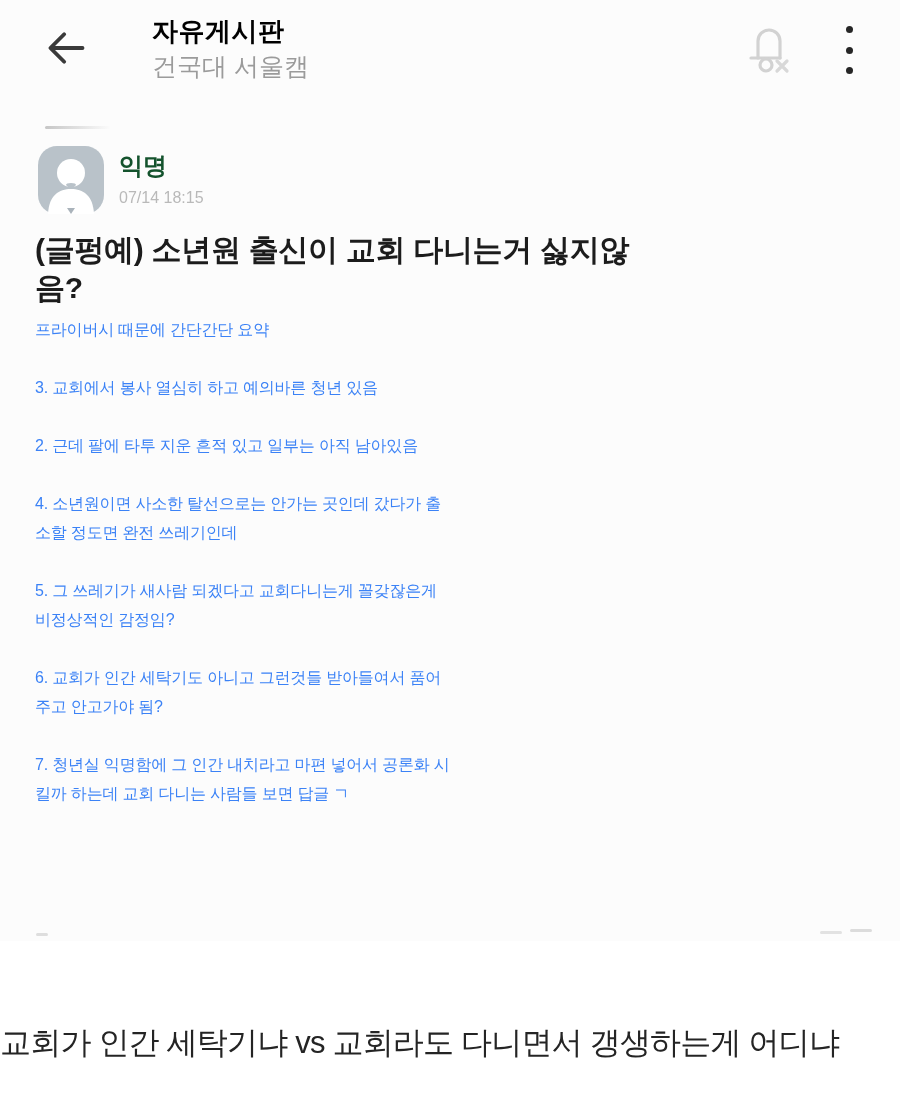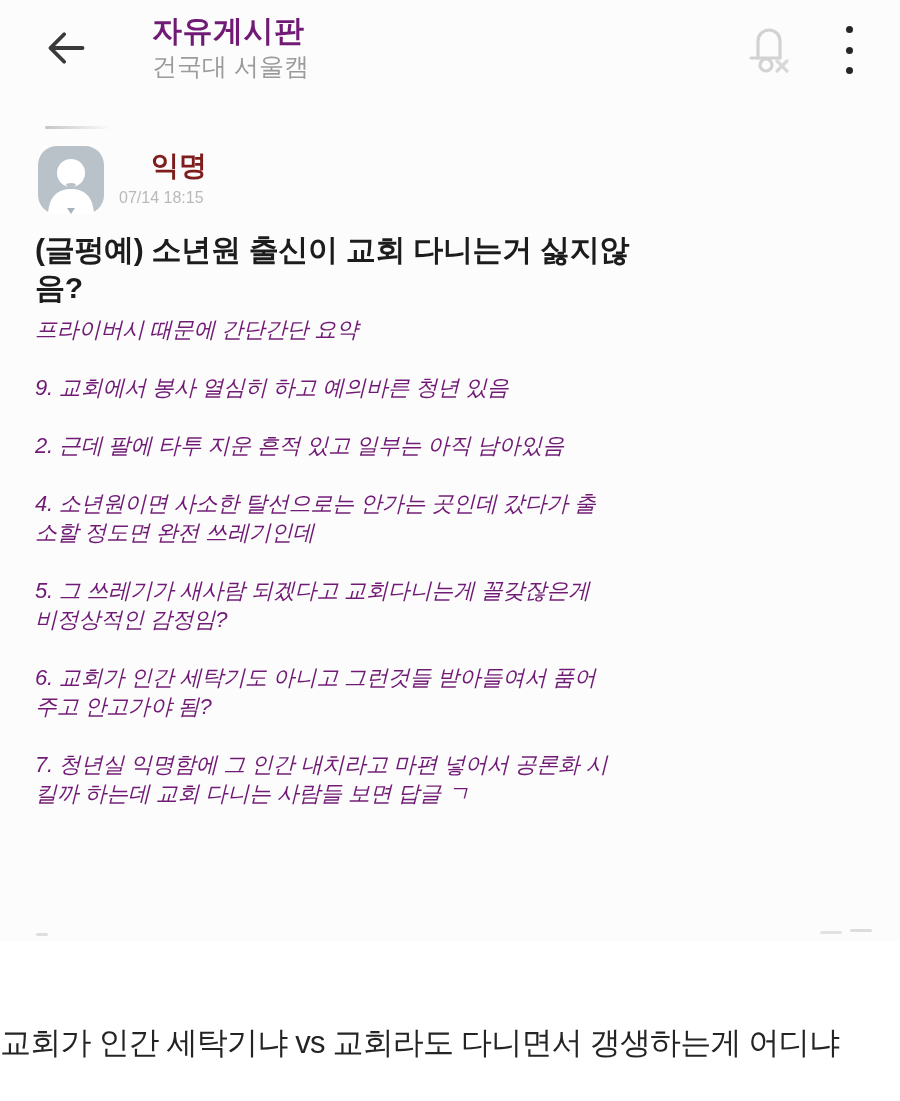--- a/index.html
+++ b/index.html
@@ -35,23 +35,23 @@
     left: 44px; top: 26px;
     width: 44px; height: 44px;
     background: none; border: none; padding: 0;
     cursor: pointer;
   }
   .titles {
     position: absolute;
     left: 152px; top: 14px;
   }
   .board-title {
-    font-size: 30px;
+    font-size: 26px;
     font-weight: bold;
-    color: #701a75;
+    color: #000000;
     letter-spacing: 0.5px;
     line-height: 34px;
   }
   .board-subtitle {
     font-size: 25px;
     color: #9b9b9b;
     line-height: 32px;
     margin-top: 2px;
   }
   .bell-btn {
@@ -96,25 +96,24 @@
     left: 38px; top: 146px;
     display: flex;
     gap: 15px;
   }
   .avatar {
     width: 66px; height: 68px;
     flex: 0 0 auto;
   }
   .author-col { padding-top: 6px; }
   .author {
-    font-size: 28px;
+    font-size: 24px;
     font-weight: bold;
-    color: #7f1d1d;
+    color: #14532d;
     line-height: 28px;
-    margin-left: 32px;
   }
   .time {
     font-size: 16px;
     color: #b9b9b9;
     line-height: 26px;
     margin-top: 5px;
   }
   
   .post-title {
     position: absolute;
@@ -128,26 +127,25 @@
     white-space: pre-line;
     letter-spacing: -0.3px;
   }
   .post-body {
     position: absolute;
     left: 35px; top: 315px;
     width: 615px;
   }
   .post-body p {
     margin: 0 0 29px 0;
-    font-size: 22px;
-    color: #701a75;
+    font-size: 16px;
+    color: #3b82f6;
     line-height: 29px;
     white-space: pre-line;
     letter-spacing: -0.2px;
-    font-style: italic;
   }
   
   .caption {
     position: absolute;
     left: 0; top: 1022px;
     width: 900px;
     text-align: left;
     font-size: 31px;
     color: #242424;
     letter-spacing: -0.8px;
@@ -212,21 +210,21 @@
           <div class="author">익명</div>
           <div class="time">07/14 18:15</div>
         </div>
       </div>
 
       <h1 class="post-title">(글펑예) 소년원 출신이 교회 다니는거 싫지않
 음?</h1>
 
       <div class="post-body">
         <p>프라이버시 때문에 간단간단 요약</p>
-        <p>9. 교회에서 봉사 열심히 하고 예의바른 청년 있음</p>
+        <p>3. 교회에서 봉사 열심히 하고 예의바른 청년 있음</p>
         <p>2. 근데 팔에 타투 지운 흔적 있고 일부는 아직 남아있음</p>
         <p>4. 소년원이면 사소한 탈선으로는 안가는 곳인데 갔다가 출
 소할 정도면 완전 쓰레기인데</p>
         <p>5. 그 쓰레기가 새사람 되겠다고 교회다니는게 꼴갖잖은게
 비정상적인 감정임?</p>
         <p>6. 교회가 인간 세탁기도 아니고 그런것들 받아들여서 품어
 주고 안고가야 됨?</p>
         <p>7. 청년실 익명함에 그 인간 내치라고 마편 넣어서 공론화 시
 킬까 하는데 교회 다니는 사람들 보면 답글 ㄱ</p>
       </div>

